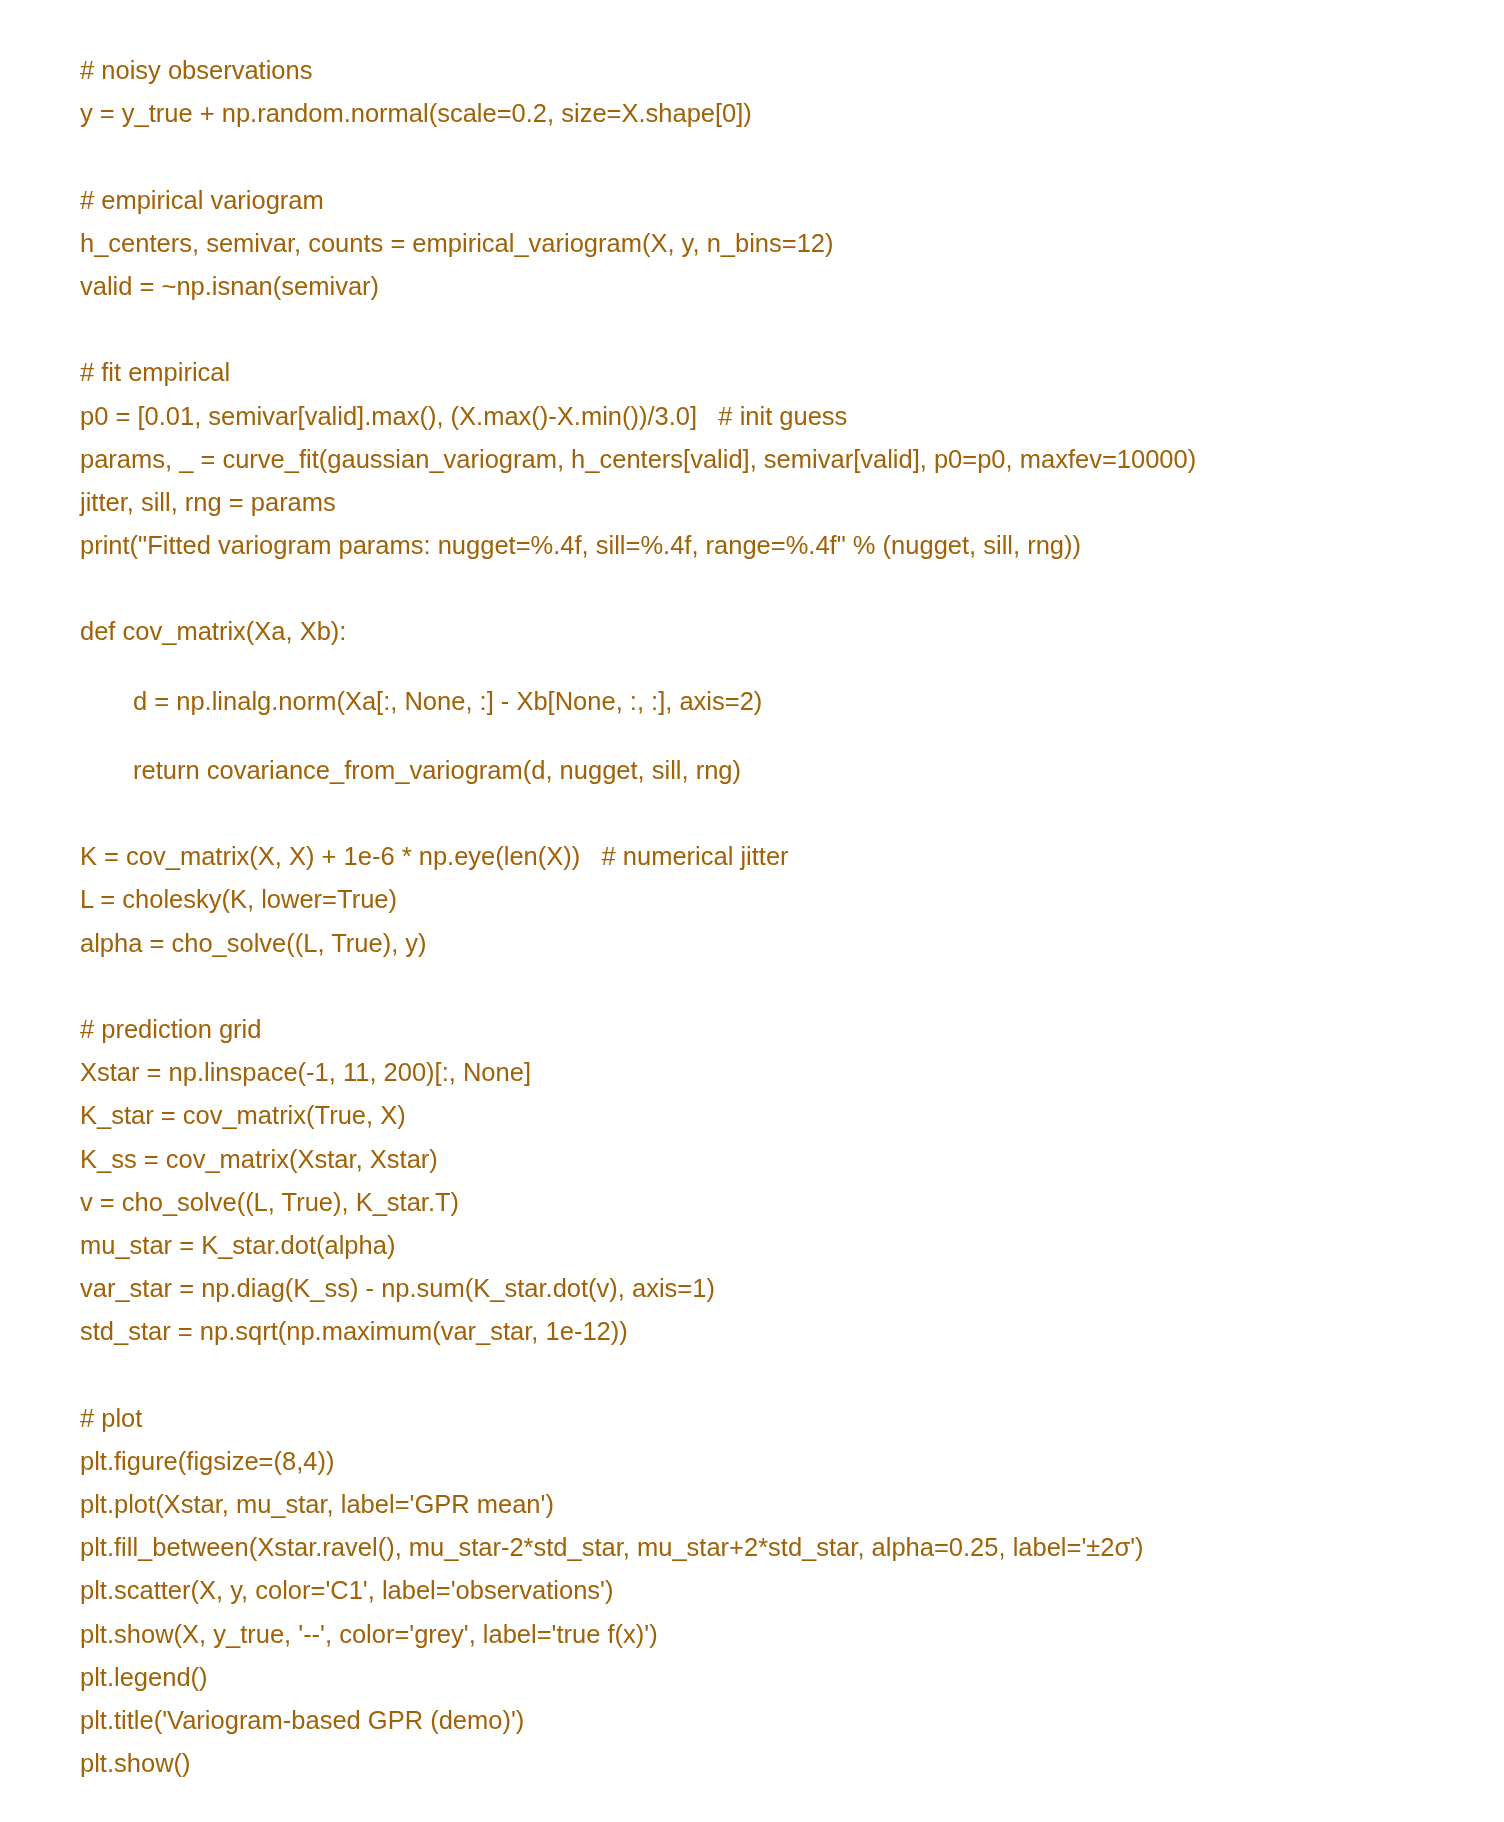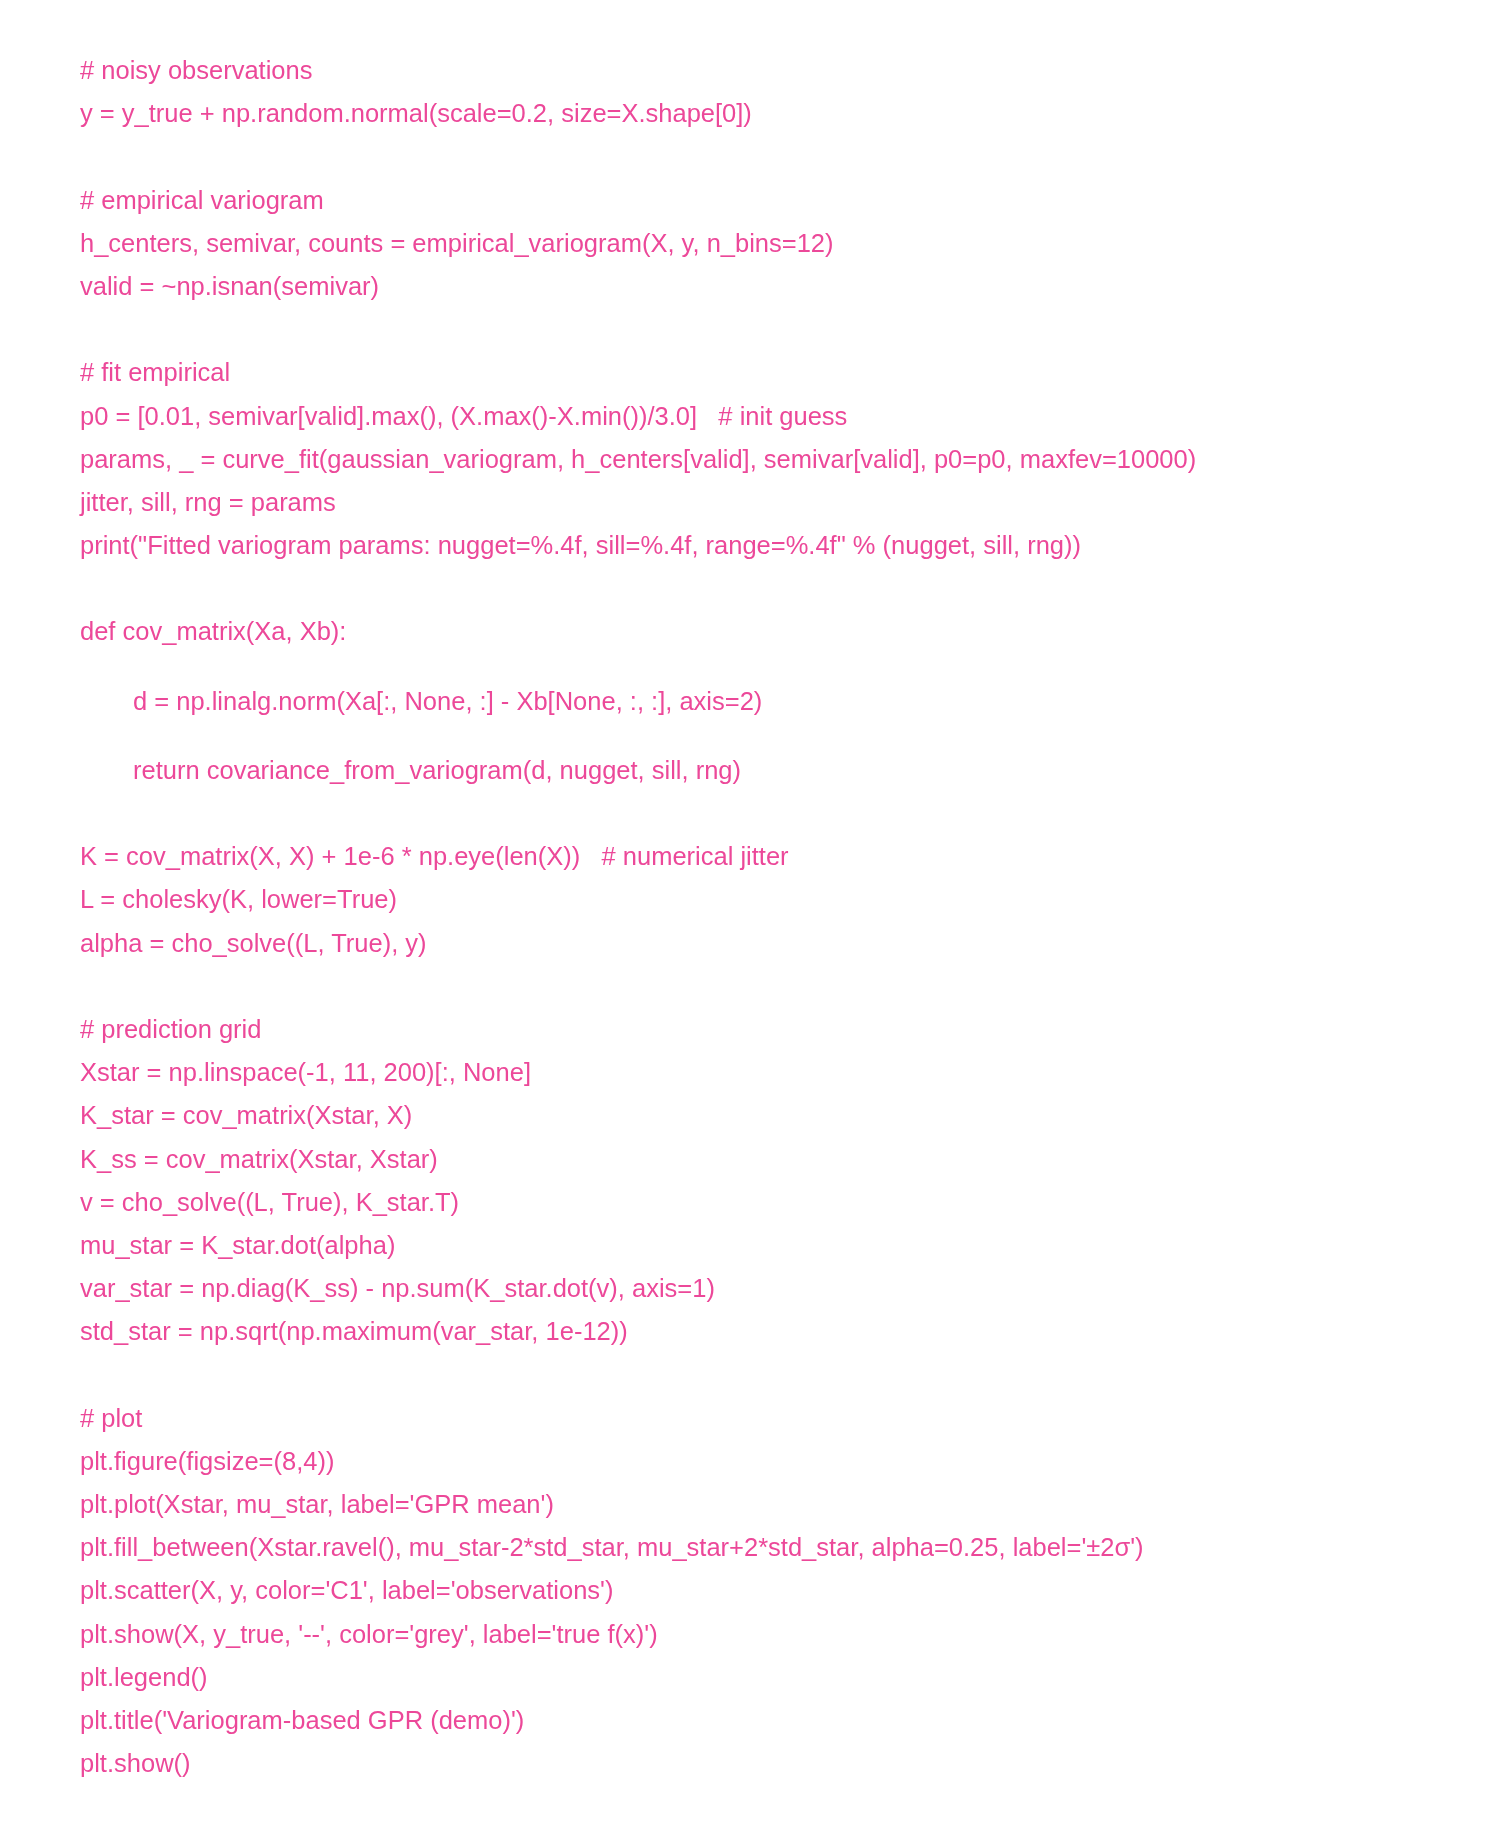--- a/index.html
+++ b/index.html
@@ -13,21 +13,21 @@
       position: relative;
       overflow: hidden;
     }
     .code-page {
       position: absolute;
       left: 80px;
       top: 49px;
       font-family: "Liberation Sans", sans-serif;
       font-size: 25.5px;
       line-height: 43.2px;
-      color: #ec4899;
+      color: #a16207;
     }
     .line {
       display: block;
       height: 43.2px;
       white-space: pre;
     }
     .line.indent {
       padding-left: 53px;
       margin-top: 26px;
     }
@@ -58,21 +58,21 @@
   <span class="line indent">return covariance_from_variogram(d, nugget, sill, rng)</span>
   <span class="line"></span>
 
   <span class="line">K = cov_matrix(X, X) + 1e-6 * np.eye(len(X))   # numerical jitter</span>
   <span class="line">L = cholesky(K, lower=True)</span>
   <span class="line">alpha = cho_solve((L, True), y)</span>
   <span class="line"></span>
 
   <span class="line"># prediction grid</span>
   <span class="line">Xstar = np.linspace(-1, 11, 200)[:, None]</span>
-  <span class="line">K_star = cov_matrix(Xstar, X)</span>
+  <span class="line">K_star = cov_matrix(True, X)</span>
   <span class="line">K_ss = cov_matrix(Xstar, Xstar)</span>
   <span class="line">v = cho_solve((L, True), K_star.T)</span>
   <span class="line">mu_star = K_star.dot(alpha)</span>
   <span class="line">var_star = np.diag(K_ss) - np.sum(K_star.dot(v), axis=1)</span>
   <span class="line">std_star = np.sqrt(np.maximum(var_star, 1e-12))</span>
   <span class="line"></span>
 
   <span class="line"># plot</span>
   <span class="line">plt.figure(figsize=(8,4))</span>
   <span class="line">plt.plot(Xstar, mu_star, label='GPR mean')</span>

